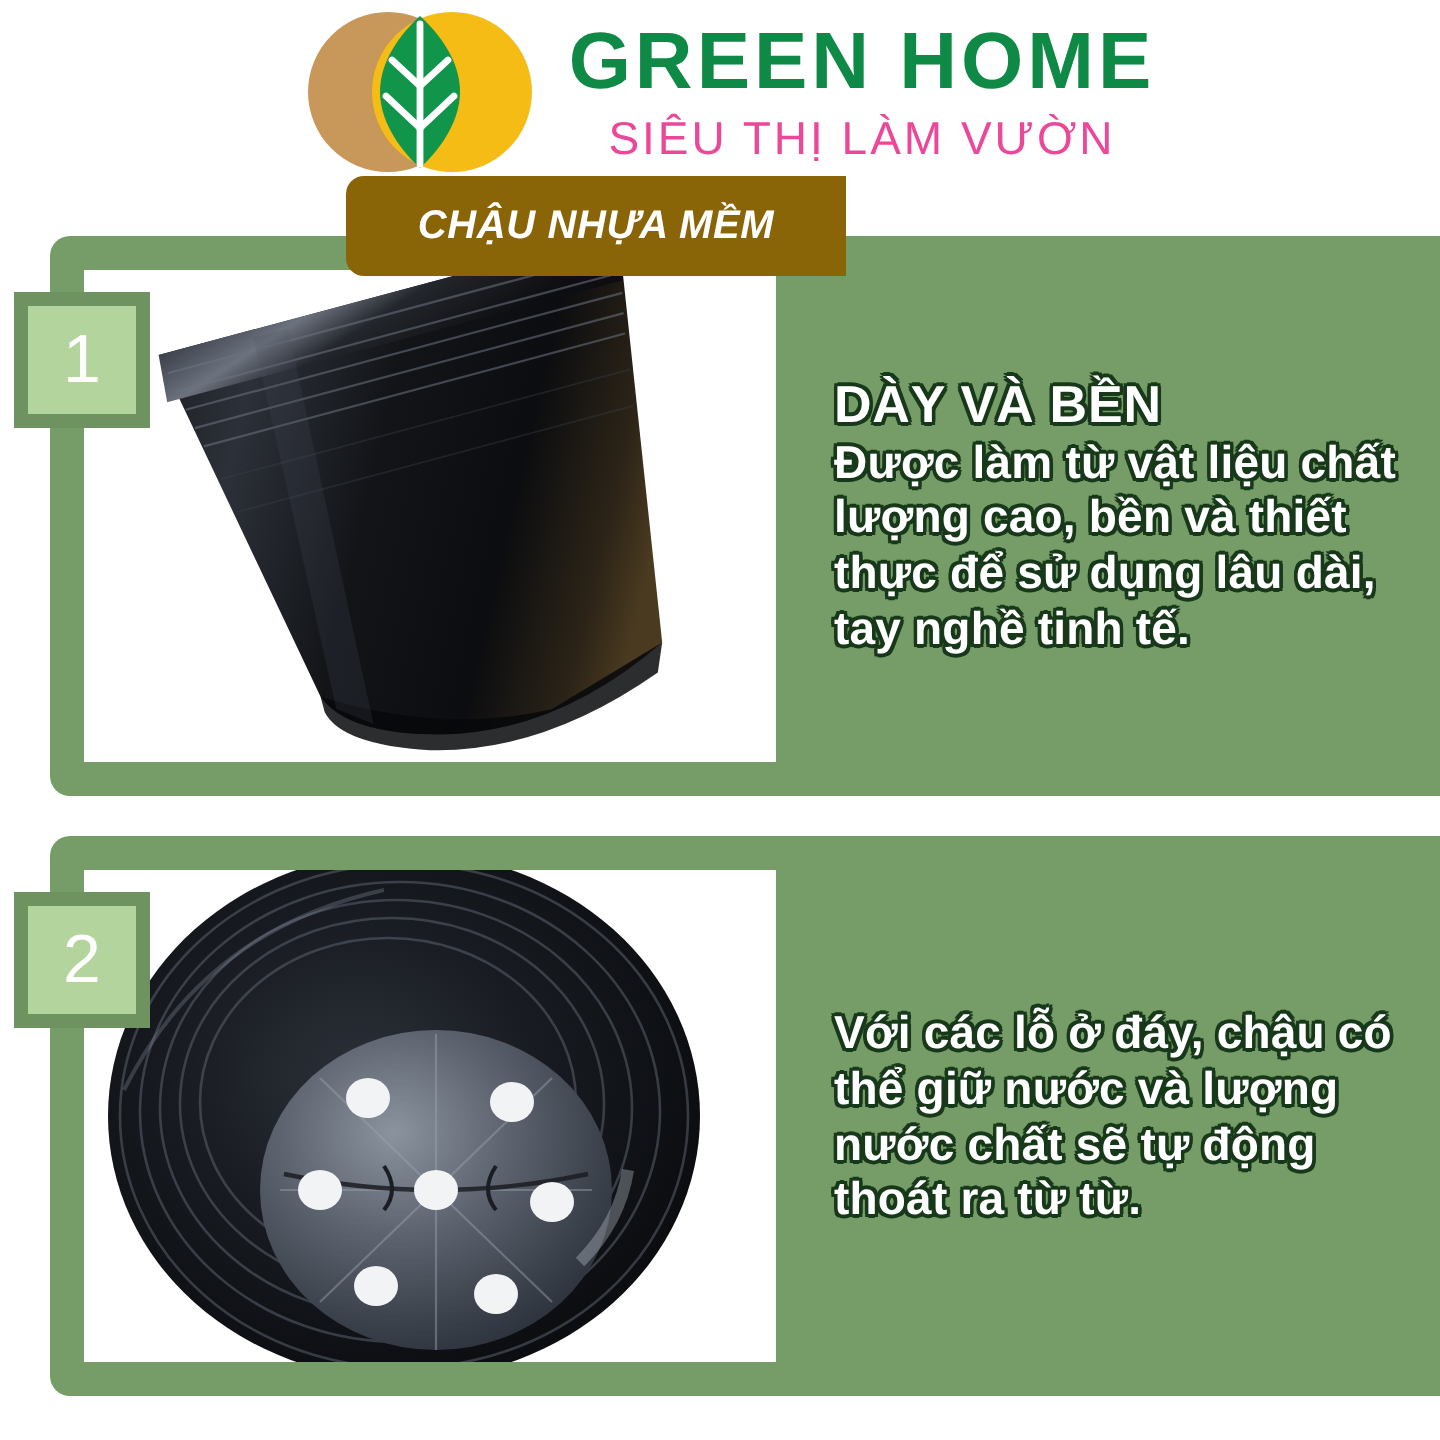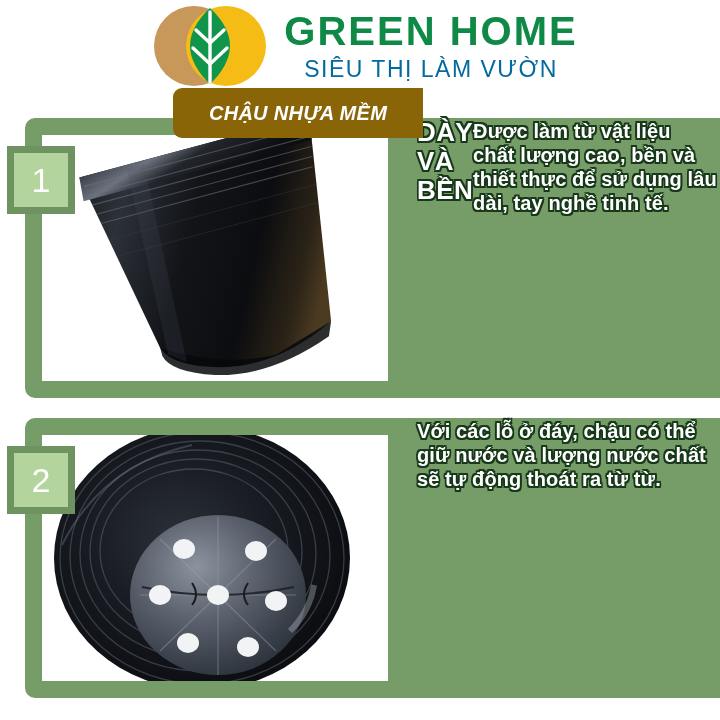--- a/index.html
+++ b/index.html
@@ -18,21 +18,21 @@
   }
   #logo-mark{position:relative;width:120px;height:82px;flex:0 0 auto;}
   #logo-mark svg{display:block;}
   #logo-words{display:flex;flex-direction:column;align-items:center;}
   #brand-name{
     font-size:40px;font-weight:bold;letter-spacing:2px;line-height:1;
     color:#0f8a46;white-space:nowrap;
   }
   #brand-tagline{
     font-size:23px;font-weight:500;letter-spacing:1.5px;line-height:1;
-    color:#0369a1;margin-top:7px;white-space:nowrap;
+    color:#ec4899;margin-top:7px;white-space:nowrap;
   }
 
   
   #ribbon{
     position:absolute;left:173px;top:88px;height:50px;
     display:flex;z-index:40;
   }
   .ribbon-seg{
     display:flex;flex-direction:column;align-items:center;justify-content:center;
     color:#ffffff;font-weight:bold;line-height:1.04;text-align:left;font-style:italic;
@@ -69,30 +69,30 @@
     padding:7px;box-sizing:border-box;z-index:30;
   }
   .badge-inner{
     width:100%;height:100%;background:#b3d49c;
     display:flex;align-items:center;justify-content:center;
     color:#ffffff;font-size:34px;line-height:1;font-weight:400;
   }
 
   .copy{
     position:absolute;left:392px;top:0;width:300px;height:100%;
-    display:flex;flex-direction:row;justify-content:center;
+    display:flex;flex-direction:column;justify-content:center;
     color:#ffffff;
     text-shadow:
       -1.6px -1.6px 0 #17391a, 1.6px -1.6px 0 #17391a,
       -1.6px  1.6px 0 #17391a, 1.6px  1.6px 0 #17391a,
        0 -1.8px 0 #17391a, 0 1.8px 0 #17391a,
       -1.8px 0 0 #17391a, 1.8px 0 0 #17391a;
   }
   .copy-title{font-size:26px;font-weight:bold;line-height:1.12;letter-spacing:.4px;}
-  .copy-body{font-size:20px;font-weight:bold;line-height:1.2;letter-spacing:.1px;margin-top:1px;}
+  .copy-body{font-size:23px;font-weight:bold;line-height:1.2;letter-spacing:.1px;margin-top:1px;}
 </style>
 </head>
 <body>
 
 <div id="header">
 
   <div id="logo-mark">
     <svg width="120" height="82" viewBox="0 0 120 82" xmlns="http://www.w3.org/2000/svg">
       <circle cx="44" cy="41" r="40" fill="#c8975a"></circle>
       <circle cx="76" cy="41" r="40" fill="#f5bc16"></circle>

